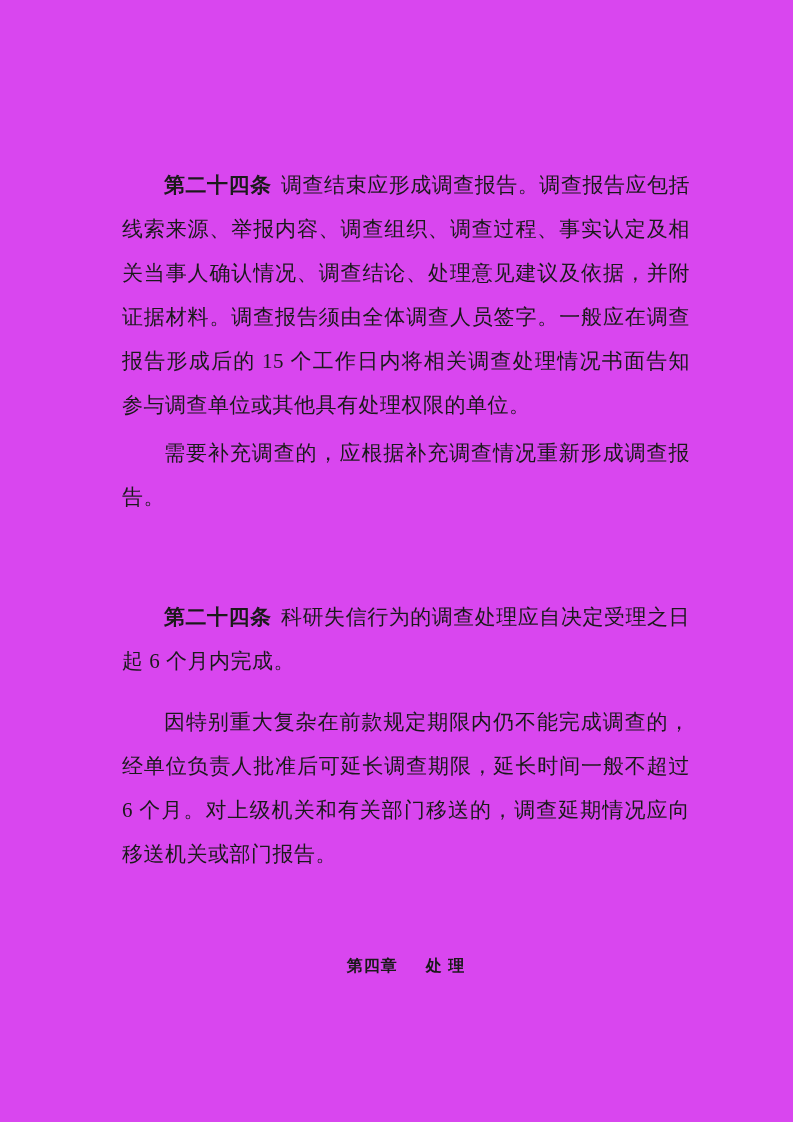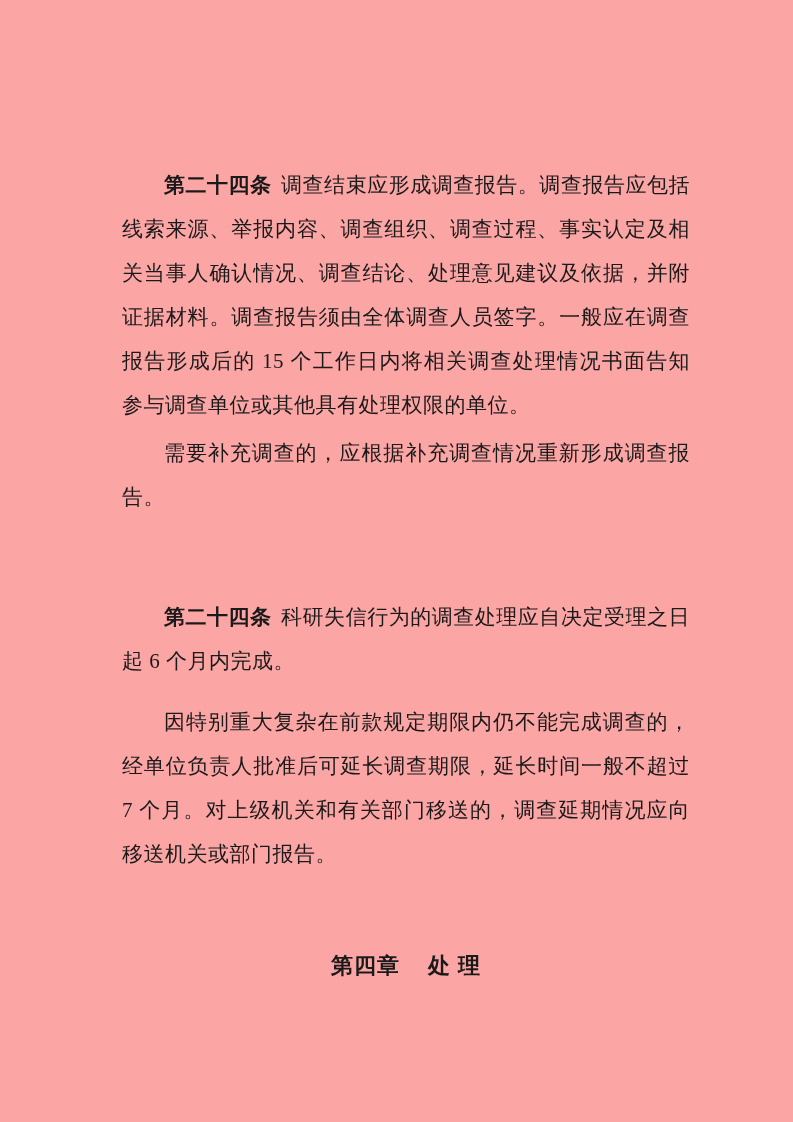--- a/index.html
+++ b/index.html
@@ -5,21 +5,21 @@
   html, body {
     margin: 0;
     padding: 0;
     background: #e8e8e8;
   }
   .page {
     position: relative;
     width: 793px;
     height: 1122px;
     margin: 0 auto;
-    background: #fca5a5;
+    background: #d946ef;
     overflow: hidden;
     font-family: "Liberation Serif", "DejaVu Serif", serif;
     color: #1a1a1a;
   }
   .content {
     position: absolute;
     left: 122px;
     top: 163px;
     width: 568px;
     font-size: 21px;
@@ -39,38 +39,38 @@
   .article-label {
     font-weight: bold;
     margin-right: 0.45em;
   }
   .chapter-heading {
     margin-top: 68px;
     text-align: center;
     text-indent: 0;
     font-family: "Liberation Sans", "DejaVu Sans", sans-serif;
     font-weight: bold;
-    font-size: 22px;
+    font-size: 16px;
     line-height: 44px;
     letter-spacing: 1px;
   }
   .chapter-number {
     margin-right: 28px;
   }
 </style>
 </head>
 <body>
 
 <div class="page">
   <div class="content">
 
     <p class="para para-article-24"><span class="article-label">第二十四条</span><span>调查结束应形成调查报告。调查报告应包括线索来源、举报内容、调查组织、调查过程、事实认定及相关当事人确认情况、调查结论、处理意见建议及依据，并附证据材料。调查报告须由全体调查人员签字。一般应在调查报告形成后的 15 个工作日内将相关调查处理情况书面告知参与调查单位或其他具有处理权限的单位。</span></p>
 
     <p class="para para-supplement">需要补充调查的，应根据补充调查情况重新形成调查报告。</p>
 
     <p class="para para-article-25"><span class="article-label">第二十四条</span><span>科研失信行为的调查处理应自决定受理之日起 6 个月内完成。</span></p>
 
-    <p class="para para-extension">因特别重大复杂在前款规定期限内仍不能完成调查的，经单位负责人批准后可延长调查期限，延长时间一般不超过 7 个月。对上级机关和有关部门移送的，调查延期情况应向移送机关或部门报告。</p>
+    <p class="para para-extension">因特别重大复杂在前款规定期限内仍不能完成调查的，经单位负责人批准后可延长调查期限，延长时间一般不超过 6 个月。对上级机关和有关部门移送的，调查延期情况应向移送机关或部门报告。</p>
 
     <p class="para chapter-heading"><span class="chapter-number">第四章</span><span class="chapter-title">处 理</span></p>
 
   </div>
 </div>
 
 </body></html>

